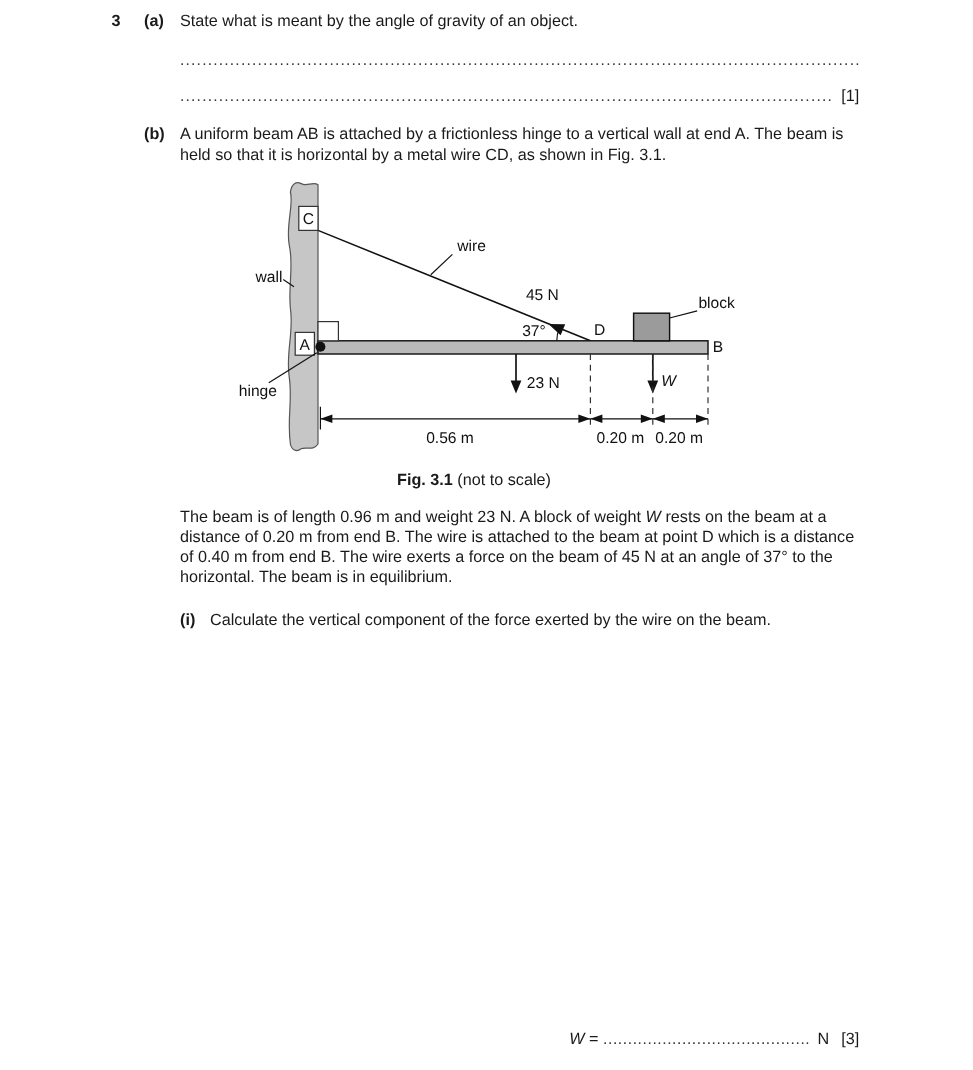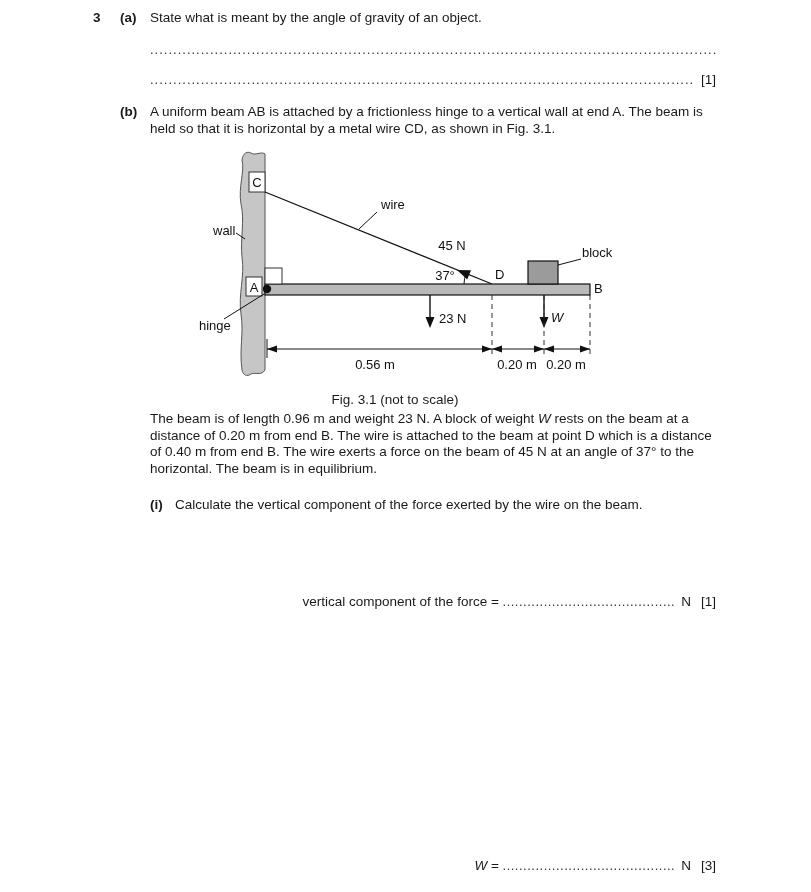--- a/index.html
+++ b/index.html
@@ -17,23 +17,23 @@
   .plabel { width:30px; font-weight:bold; flex-shrink:0; }
   .pcontent { flex:1; min-width:0; }
   .ptext { line-height:1.22; }
   .dotrow { display:flex; align-items:flex-end; height:30px; padding-bottom:3px; }
   .dotrow.first { margin-top:4px; }
   .dots { flex:1; min-width:0; overflow:hidden; white-space:nowrap; letter-spacing:1px; font-size:13px; color:#333; }
   .mark { padding-left:8px; white-space:nowrap; }
   .partb { margin-top:14px; }
   .figure { margin:12px 0 0 45px; width:430px; }
   .caption { margin:10px 0 0 30px; width:430px; text-align:center; }
-  .bold { font-weight:normal; }
+  .bold { font-weight:bold; }
   .it { font-style:italic; }
-  .desc { margin-top:4px; }
+  .desc { margin-top:16px; }
   .subpart { display:flex; margin-top:20px; }
   .subpart.second { margin-top:22px; }
   .splabel { width:25px; font-weight:bold; flex-shrink:0; }
   .spcontent { flex:1; min-width:0; line-height:1.22; }
   .ansline { margin-top:80px; text-align:right; white-space:nowrap; }
   .dots-inline { letter-spacing:0.5px; font-size:13px; color:#333; }
   .unit { margin-left:6px; }
   .mark2 { margin-left:10px; }
   .final-ans { position:absolute; top:858px; right:95px; white-space:nowrap; }
   svg text { font-family:"Liberation Sans","DejaVu Sans",sans-serif; font-size:13px; fill:#111; }
@@ -133,23 +133,20 @@
 
           <p class="ptext desc">
             <span>The beam is of length 0.96 m and weight 23 N. A block of weight </span><span class="it">W</span><span> rests on the beam at a distance of 0.20 m from end B. The wire is attached to the beam at point D which is a distance of 0.40 m from end B. The wire exerts a force on the beam of 45 N at an angle of 37° to the horizontal. The beam is in equilibrium.</span>
           </p>
 
           <div class="subpart">
             <div class="splabel">(i)</div>
             <div class="spcontent">Calculate the vertical component of the force exerted by the wire on the beam.</div>
           </div>
 
-          <div class="ansline">
-            <span>vertical component of the force = </span><span class="dots-inline">..........................................</span><span class="unit">N</span><span class="mark2">[1]</span>
-          </div>
 
 
         </div>
       </div>
     </div>
   </div>
 
   <div class="final-ans">
     <span class="it">W</span><span> = </span><span class="dots-inline">..........................................</span><span class="unit">N</span><span class="mark2">[3]</span>
   </div>

